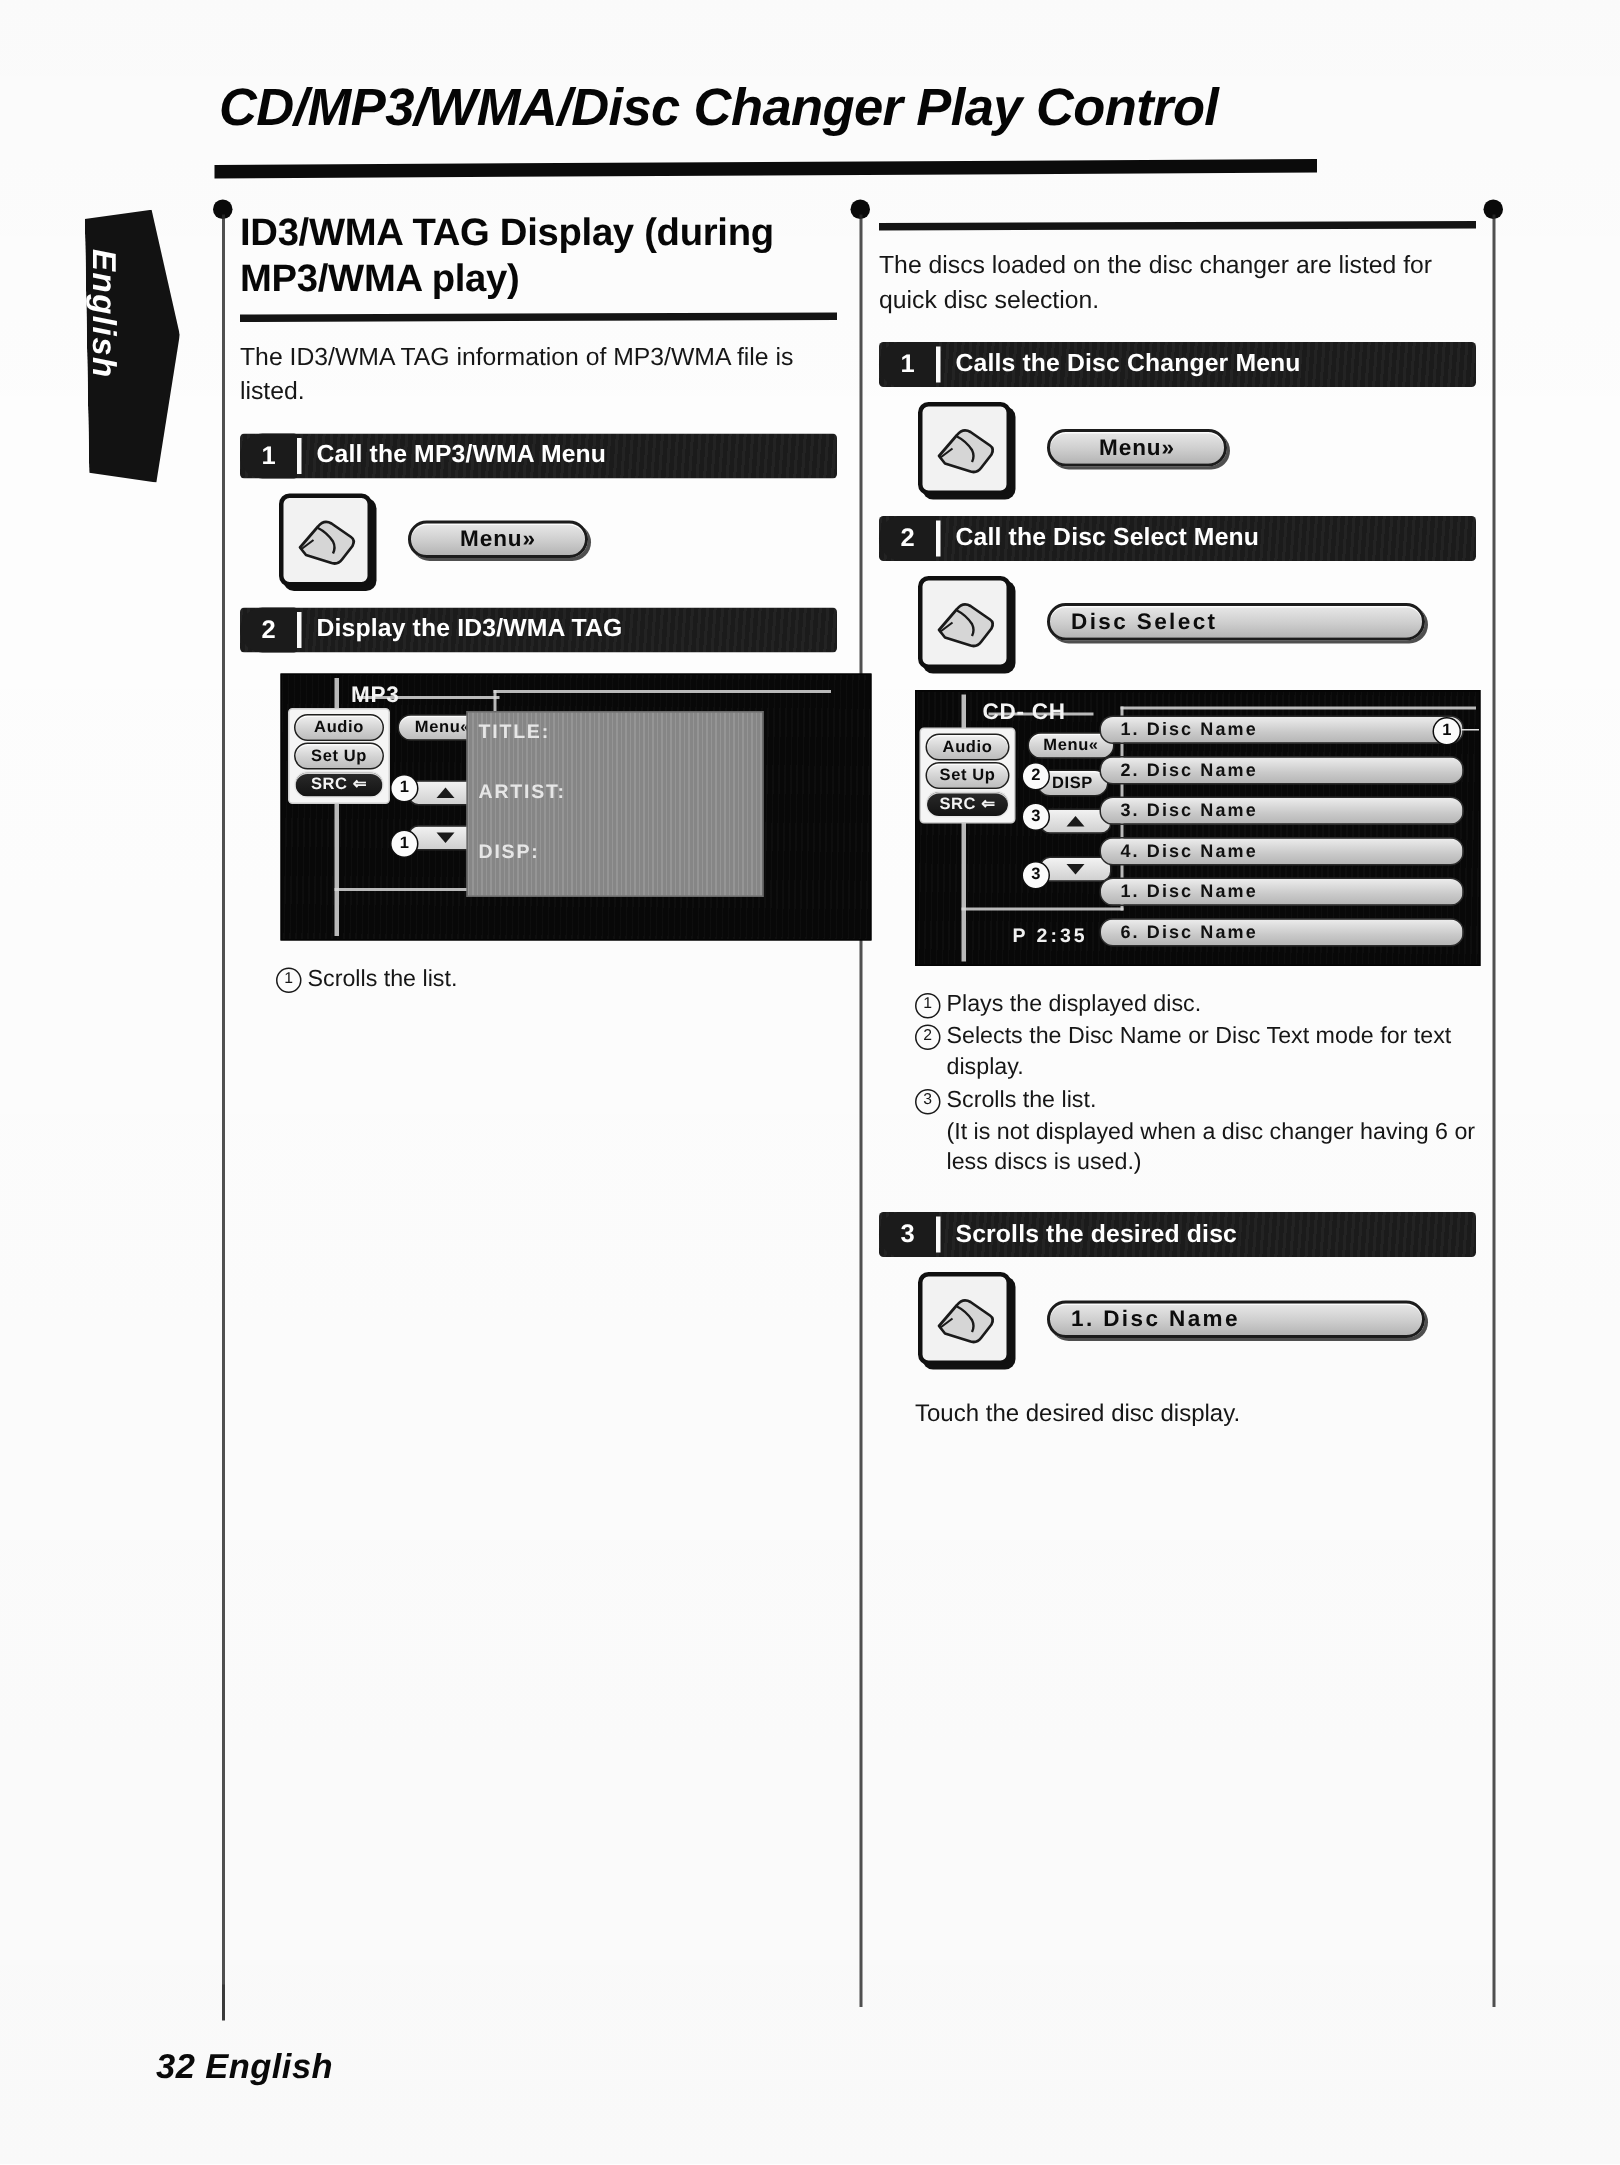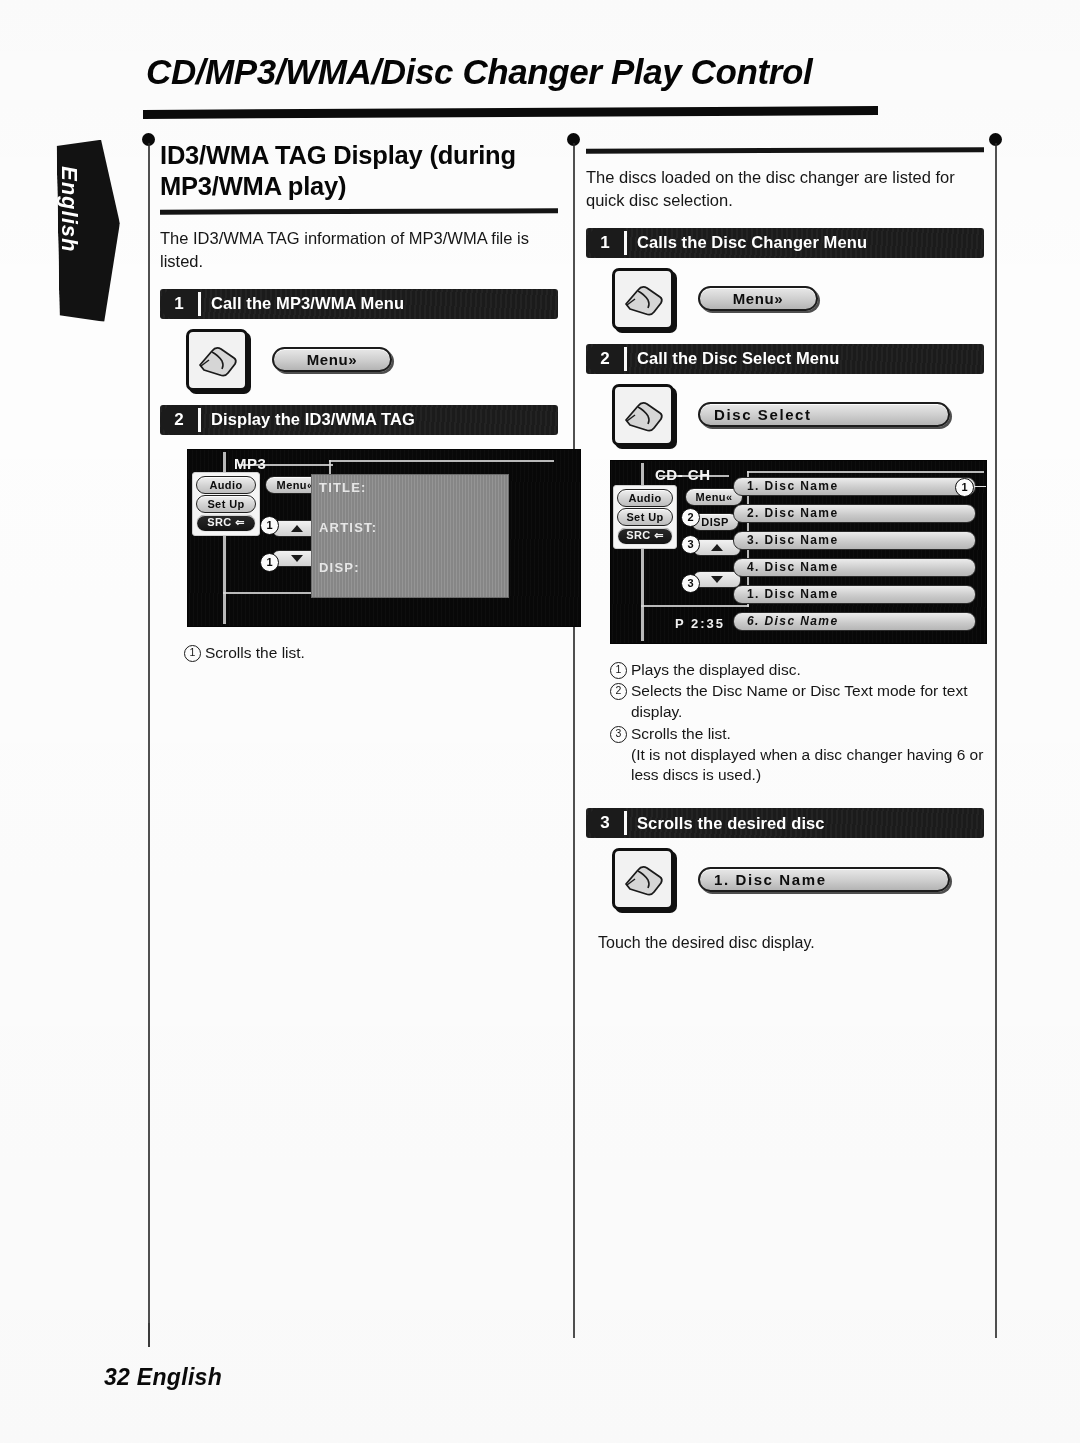--- a/index.html
+++ b/index.html
@@ -359,21 +359,21 @@
     font-size: 10.5px;
     line-height: 13px;
     text-align: center;
     font-weight: normal;
   }
   .note .sub { display: block; padding-left: 0; }
   .caption-after {
     font-size: 16px;
     line-height: 1.35;
     color: #161616;
-    margin: 22px 0 0 12px;
+    margin: 22px 0 0 24px;
   }
 
   
   #footer {
     position: absolute;
     left: 104px;
     bottom: 52px;
     font-size: 23px;
     font-weight: bold;
     font-style: italic;
@@ -543,21 +543,21 @@
       </div>
       <div class="callout" style="left:70px; top:113px;">3</div>
 
       <div class="scr-status" style="left:64px; top:155px;">P   2:35</div>
 
       <div class="disc-row" style="top:16px;">1. Disc Name</div>
       <div class="disc-row" style="top:43px;">2. Disc Name</div>
       <div class="disc-row" style="top:70px;">3. Disc Name</div>
       <div class="disc-row" style="top:97px;">4. Disc Name</div>
       <div class="disc-row" style="top:124px;">1. Disc Name</div>
-      <div class="disc-row" style="top:151px;font-style:italic;">6. Disc Name</div>
+      <div class="disc-row" style="top:151px;">6. Disc Name</div>
 
       <div class="leader" style="left:355px; top:25px; width:20px;"></div>
       <div class="callout" style="left:344px; top:17px;">1</div>
     </div>
 
     <div class="notes">
       <div class="note">
         <span class="cnum">1</span>
         <span>Plays the displayed disc.</span>
       </div>

